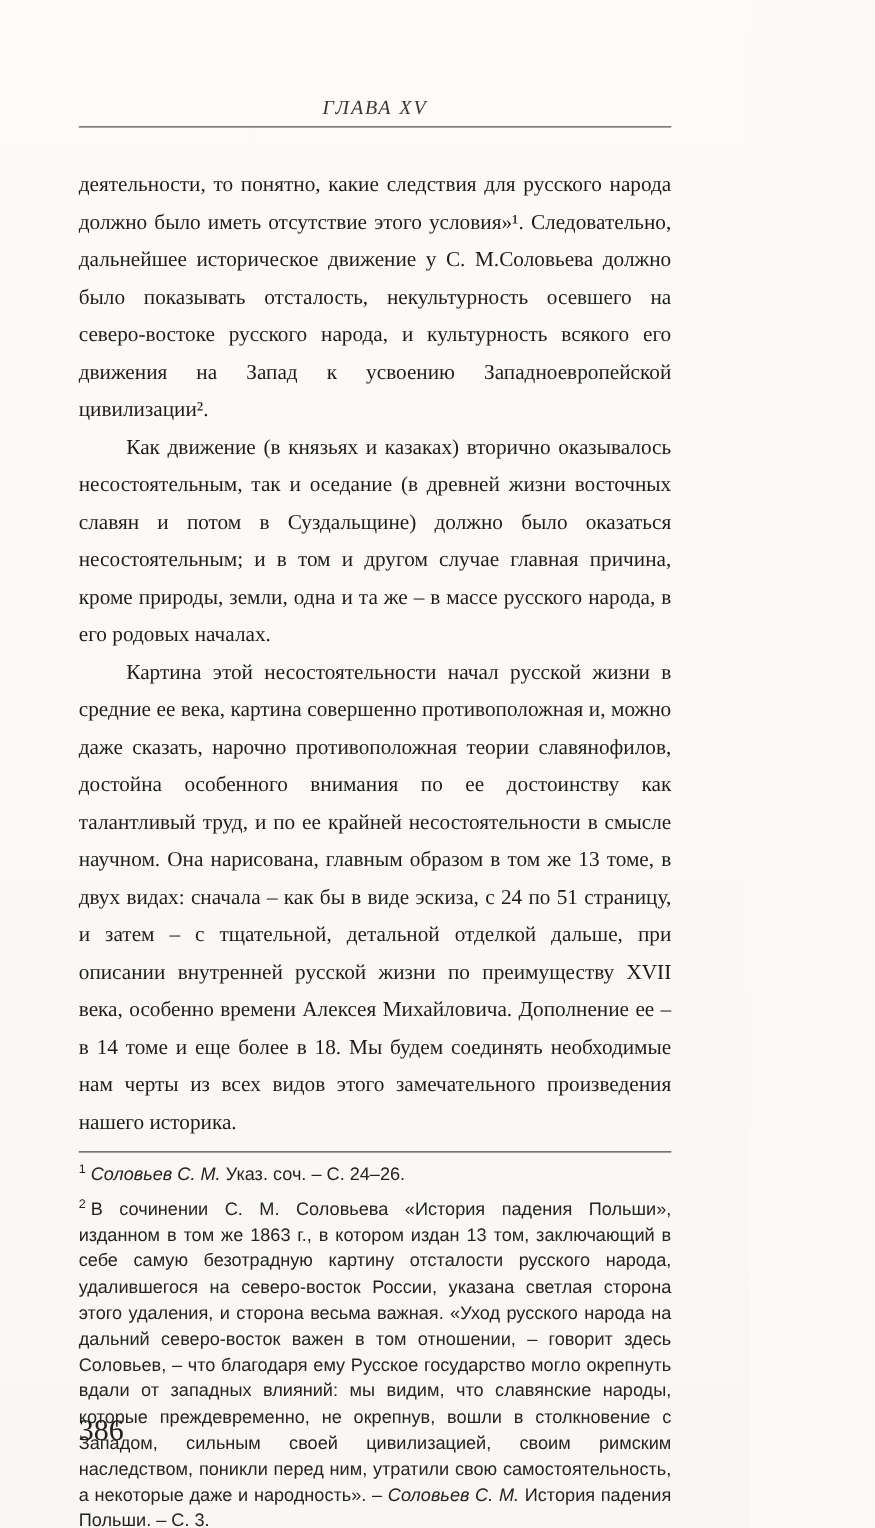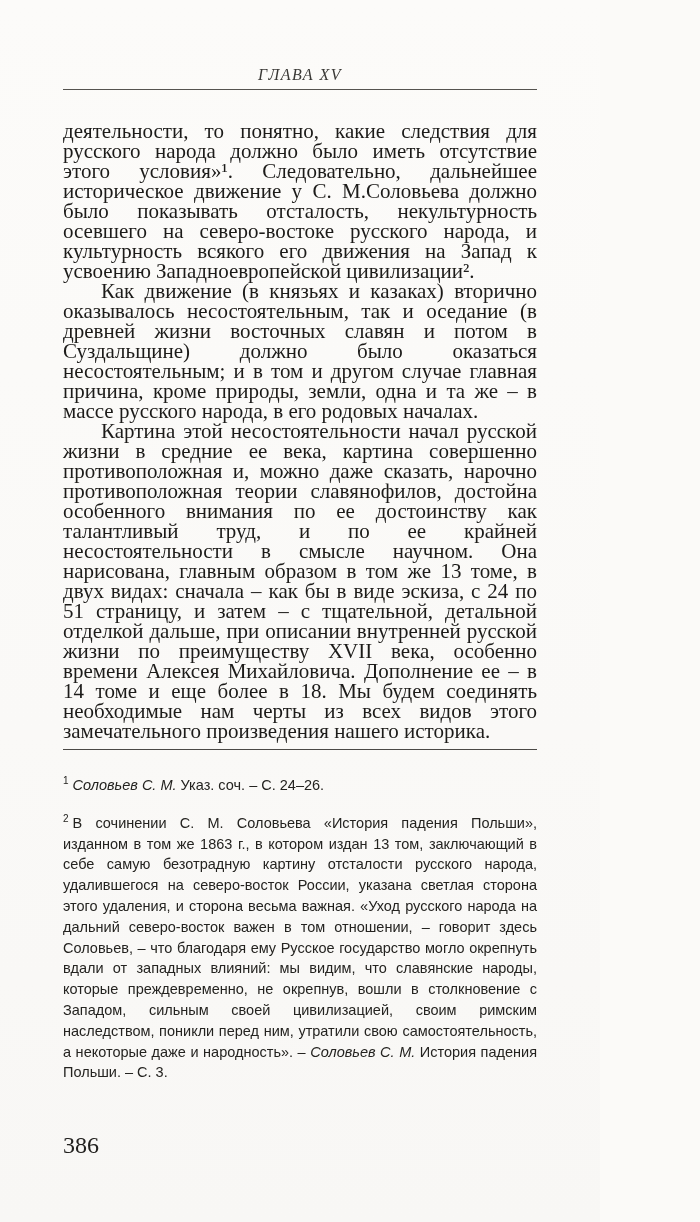--- a/index.html
+++ b/index.html
@@ -11,60 +11,60 @@
     height: 1222px;
     background: #fbfaf8;
     position: relative;
     overflow: hidden;
   }
   .page {
     width: 600px;
     height: 1222px;
     background: linear-gradient(180deg, #fcfbf9 0%, #faf9f7 60%, #f8f7f5 100%);
     box-sizing: border-box;
-    padding: 0 63px;
+    padding: 12px 63px;
     color: #1e1d1b;
   }
   .running-head {
     text-align: center;
     font-family: "Liberation Serif", serif;
     font-style: italic;
     font-size: 16px;
     letter-spacing: 1.5px;
     color: #3a3936;
     padding-top: 66px;
     padding-bottom: 5px;
     border-bottom: 1.5px solid #55534f;
   }
   .body-text {
     margin-top: 31px;
     font-family: "Liberation Serif", serif;
-    font-size: 21px;
-    line-height: 20px;
+    font-size: 17px;
+    line-height: 30px;
     text-align: justify;
     color: #1c1b19;
   }
   .body-text p {
     margin: 0;
   }
   .body-text p.indent {
     text-indent: 38px;
   }
   .footnotes {
     margin-top: 8px;
     border-top: 1.2px solid #4a4845;
     padding-top: 8px;
     font-family: "Liberation Sans", sans-serif;
     font-size: 14.5px;
     line-height: 20.8px;
     text-align: justify;
     color: #242320;
   }
   .footnote {
-    margin: 17px 0 7px 0;
+    margin: 0 0 7px 0;
   }
   .footnote sup {
     font-size: 10px;
     line-height: 0;
     margin-right: 4px;
   }
   .footnote .cite-italic {
     font-style: italic;
   }
   .page-number {

